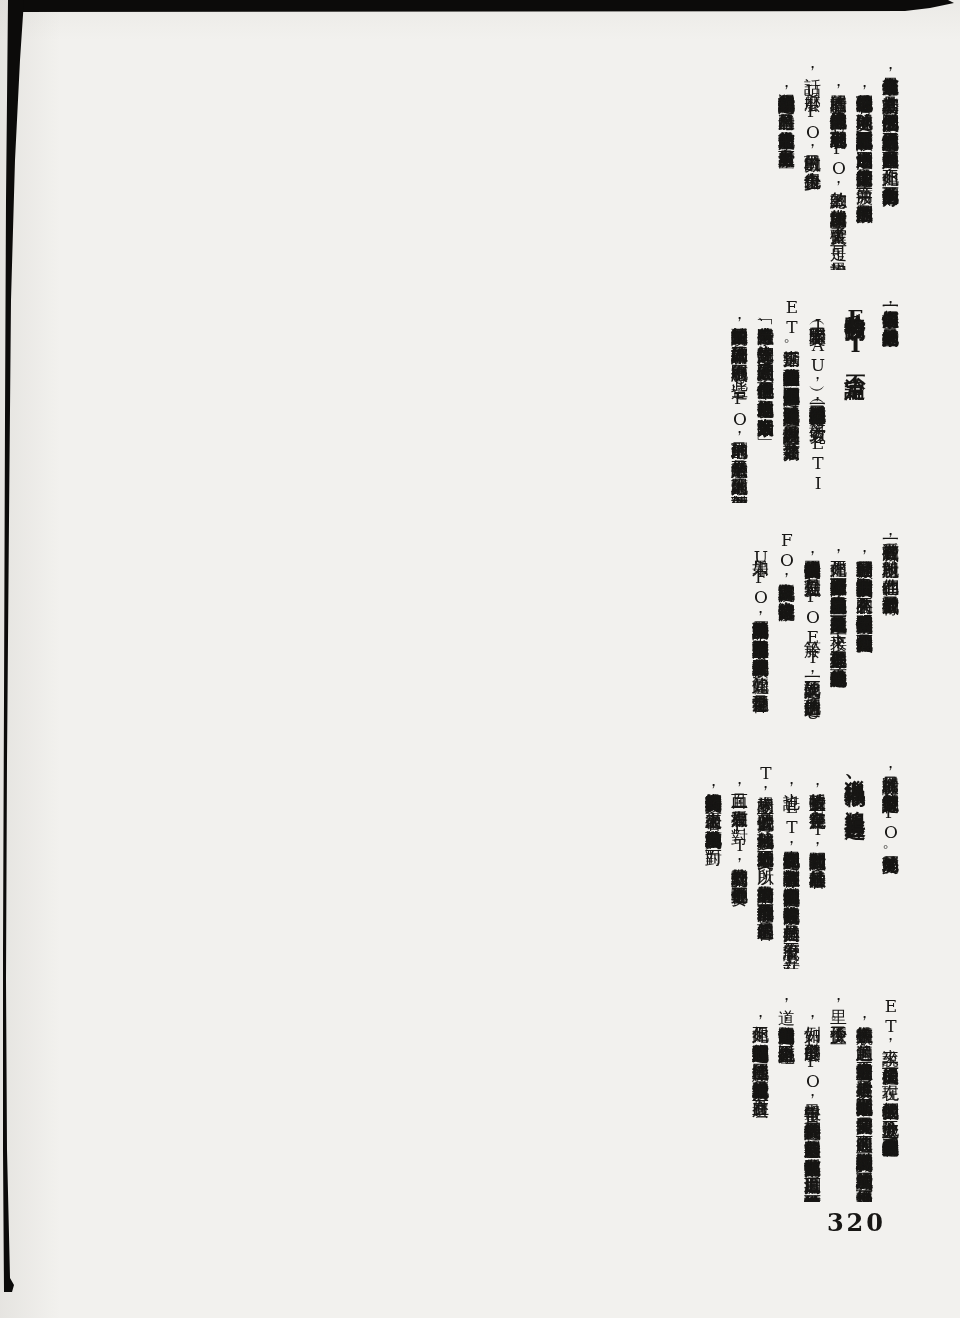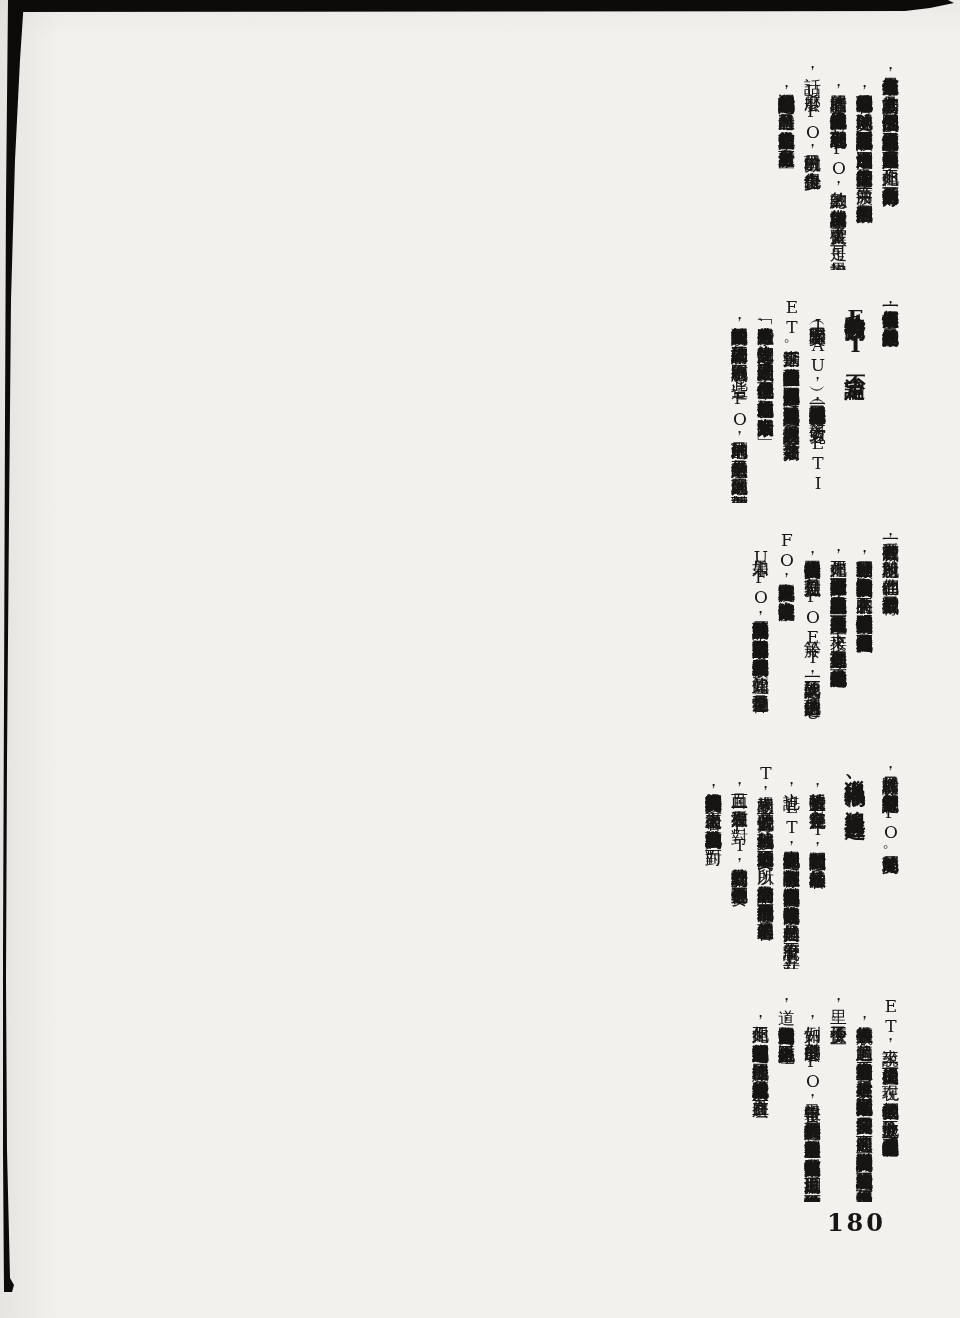--- a/index.html
+++ b/index.html
@@ -116,15 +116,15 @@
         <p>和科學技術水準高出我們許多的外星文明接觸，從表面上來看，無疑地會給地球人類帶來莫大的利益。而對</p>
       </section>
       <section class="band">
         <p class="cont">ET來說，這反而是一項極大的損失。現在，他們操我們的生殺大權，立於不敗之地位，主要是因為我們和他們在科學技術上相差甚遠。</p>
         <p>在科學技術的競爭上，急起直追的，通常較被追趕更立於有利的立場。被追趕者為了求突破，就必須不斷地開拓未知的領域，需要耗費非常多的資源，而在後面追趕的，可以從先進者那裡得到許多寶貴的知識和經驗，利用這些現成的經驗知識，很輕易地便可進步神速，一日千里，撿了不少便宜。</p>
         <p>例如，從那麼多的UFO目擊報告中，我們得到了許多共通的特徵，如它典型的形狀是圓盤形，內部有某種裝置使它以高速旋轉等。而且還推測出，它的旋轉可產生一種沒有離心力的推進力。還知道，即使它在大氣中行超音速的高速前進運動，也絲毫不會有阻力產生。</p>
         <p>不但如此，它從極高速的狀態到停止之間都沒有減速的過程，同樣地從停止狀態，也是未經加速就直接以高速飛行在前進，而且在這麼</p>
       </section>
     </main>
 
-  <div class="page-number">180</div>
+  <div class="page-number">320</div>
 
 </div>
 
 </body></html>

